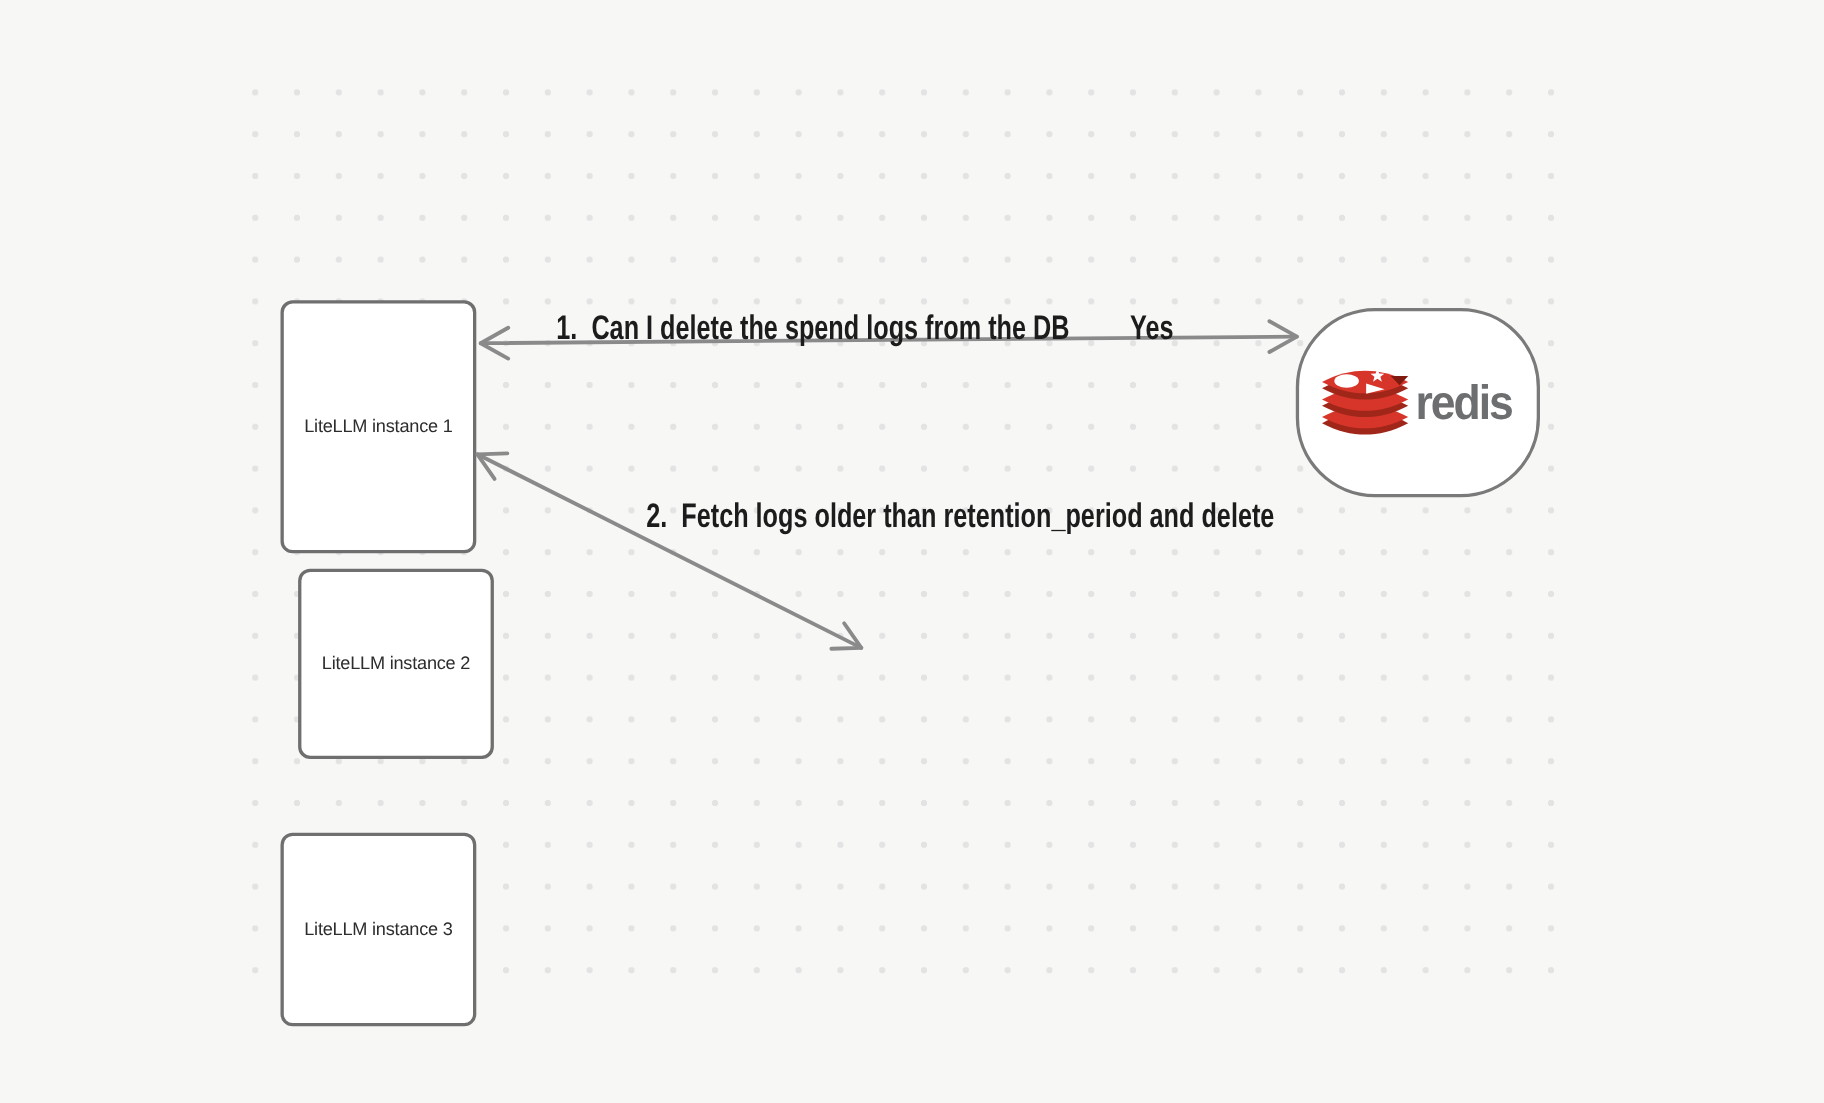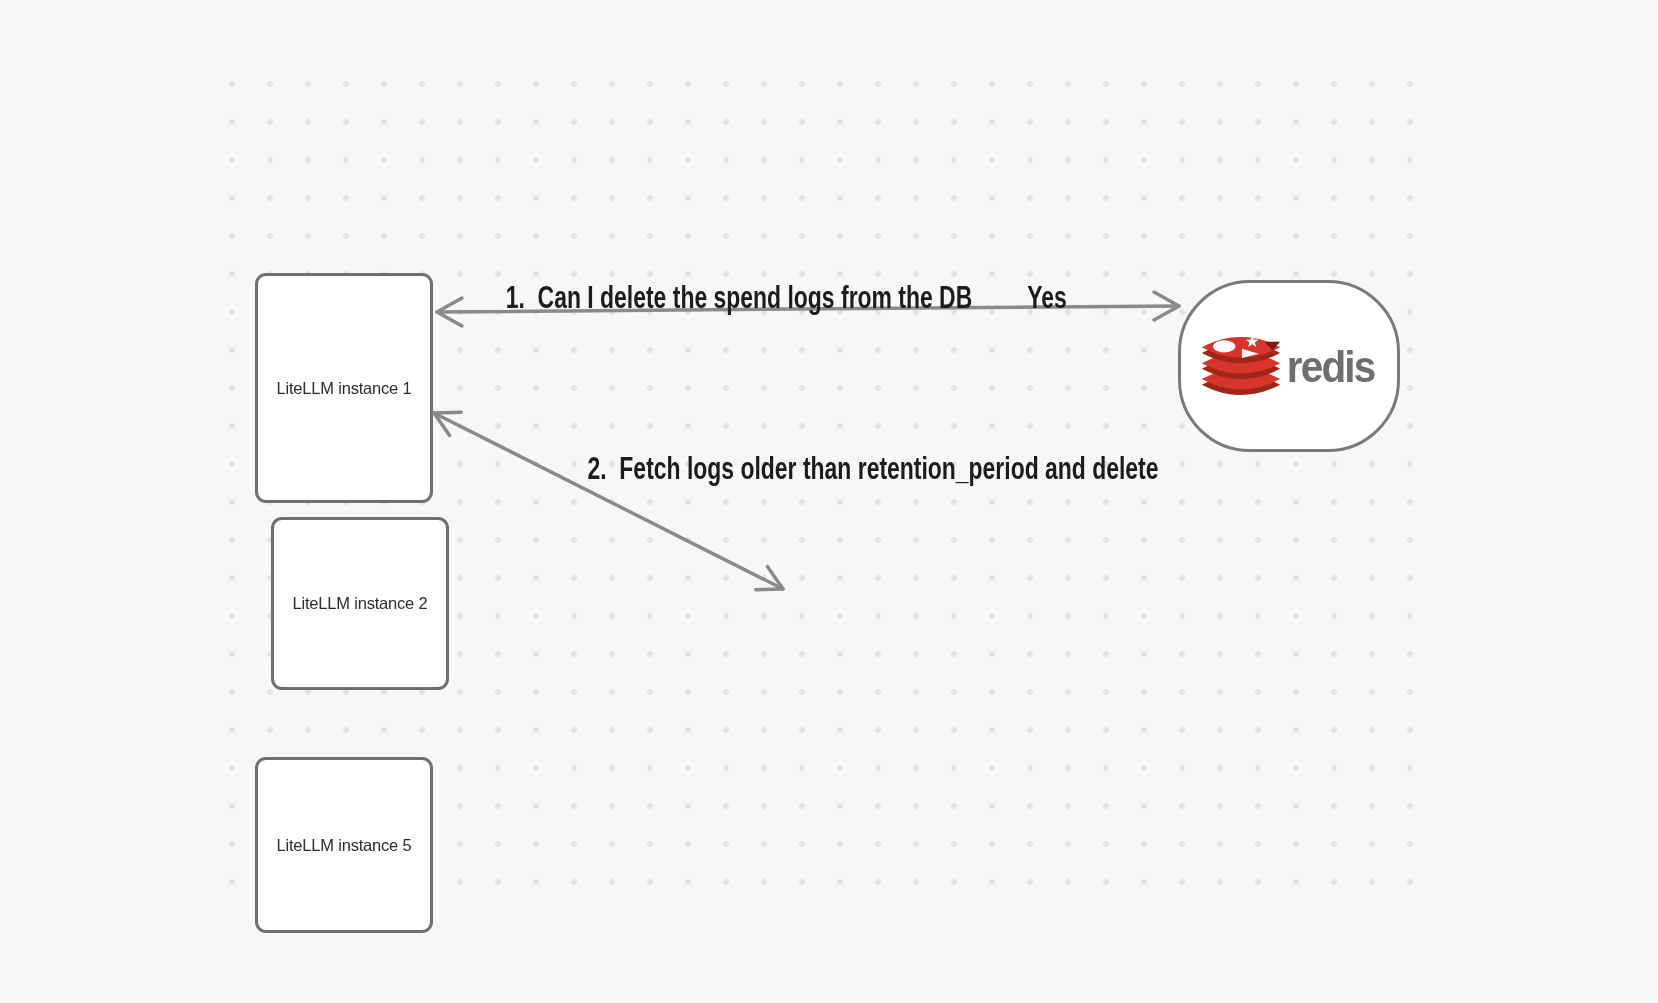--- a/index.html
+++ b/index.html
@@ -74,21 +74,21 @@
 
   <div class="dot-grid"></div>
 
   <div class="node-box" id="litellm1">
     <span class="box-label">LiteLLM instance 1</span>
   </div>
   <div class="node-box" id="litellm2">
     <span class="box-label">LiteLLM instance 2</span>
   </div>
   <div class="node-box" id="litellm3">
-    <span class="box-label">LiteLLM instance 5</span>
+    <span class="box-label">LiteLLM instance 3</span>
   </div>
 
   <div class="redis-node">
     <svg width="84" height="62" viewBox="0 0 90 66">
 
       <path d="M3,53 C18,45 32,42 45,42 C58,42 72,45 87,53 C72,61 58,64 45,64 C32,64 18,61 3,53 Z" fill="#a0261a"></path>
       <path d="M3,47 C18,39 32,36 45,36 C58,36 72,39 87,47 C72,55 58,58 45,58 C32,58 18,55 3,47 Z" fill="#d8352a"></path>
 
       <path d="M3,36 C18,28 32,25 45,25 C58,25 72,28 87,36 C72,44 58,47 45,47 C32,47 18,44 3,36 Z" fill="#a0261a"></path>
       <path d="M3,30 C18,22 32,19 45,19 C58,19 72,22 87,30 C72,38 58,41 45,41 C32,41 18,38 3,30 Z" fill="#d8352a"></path>

